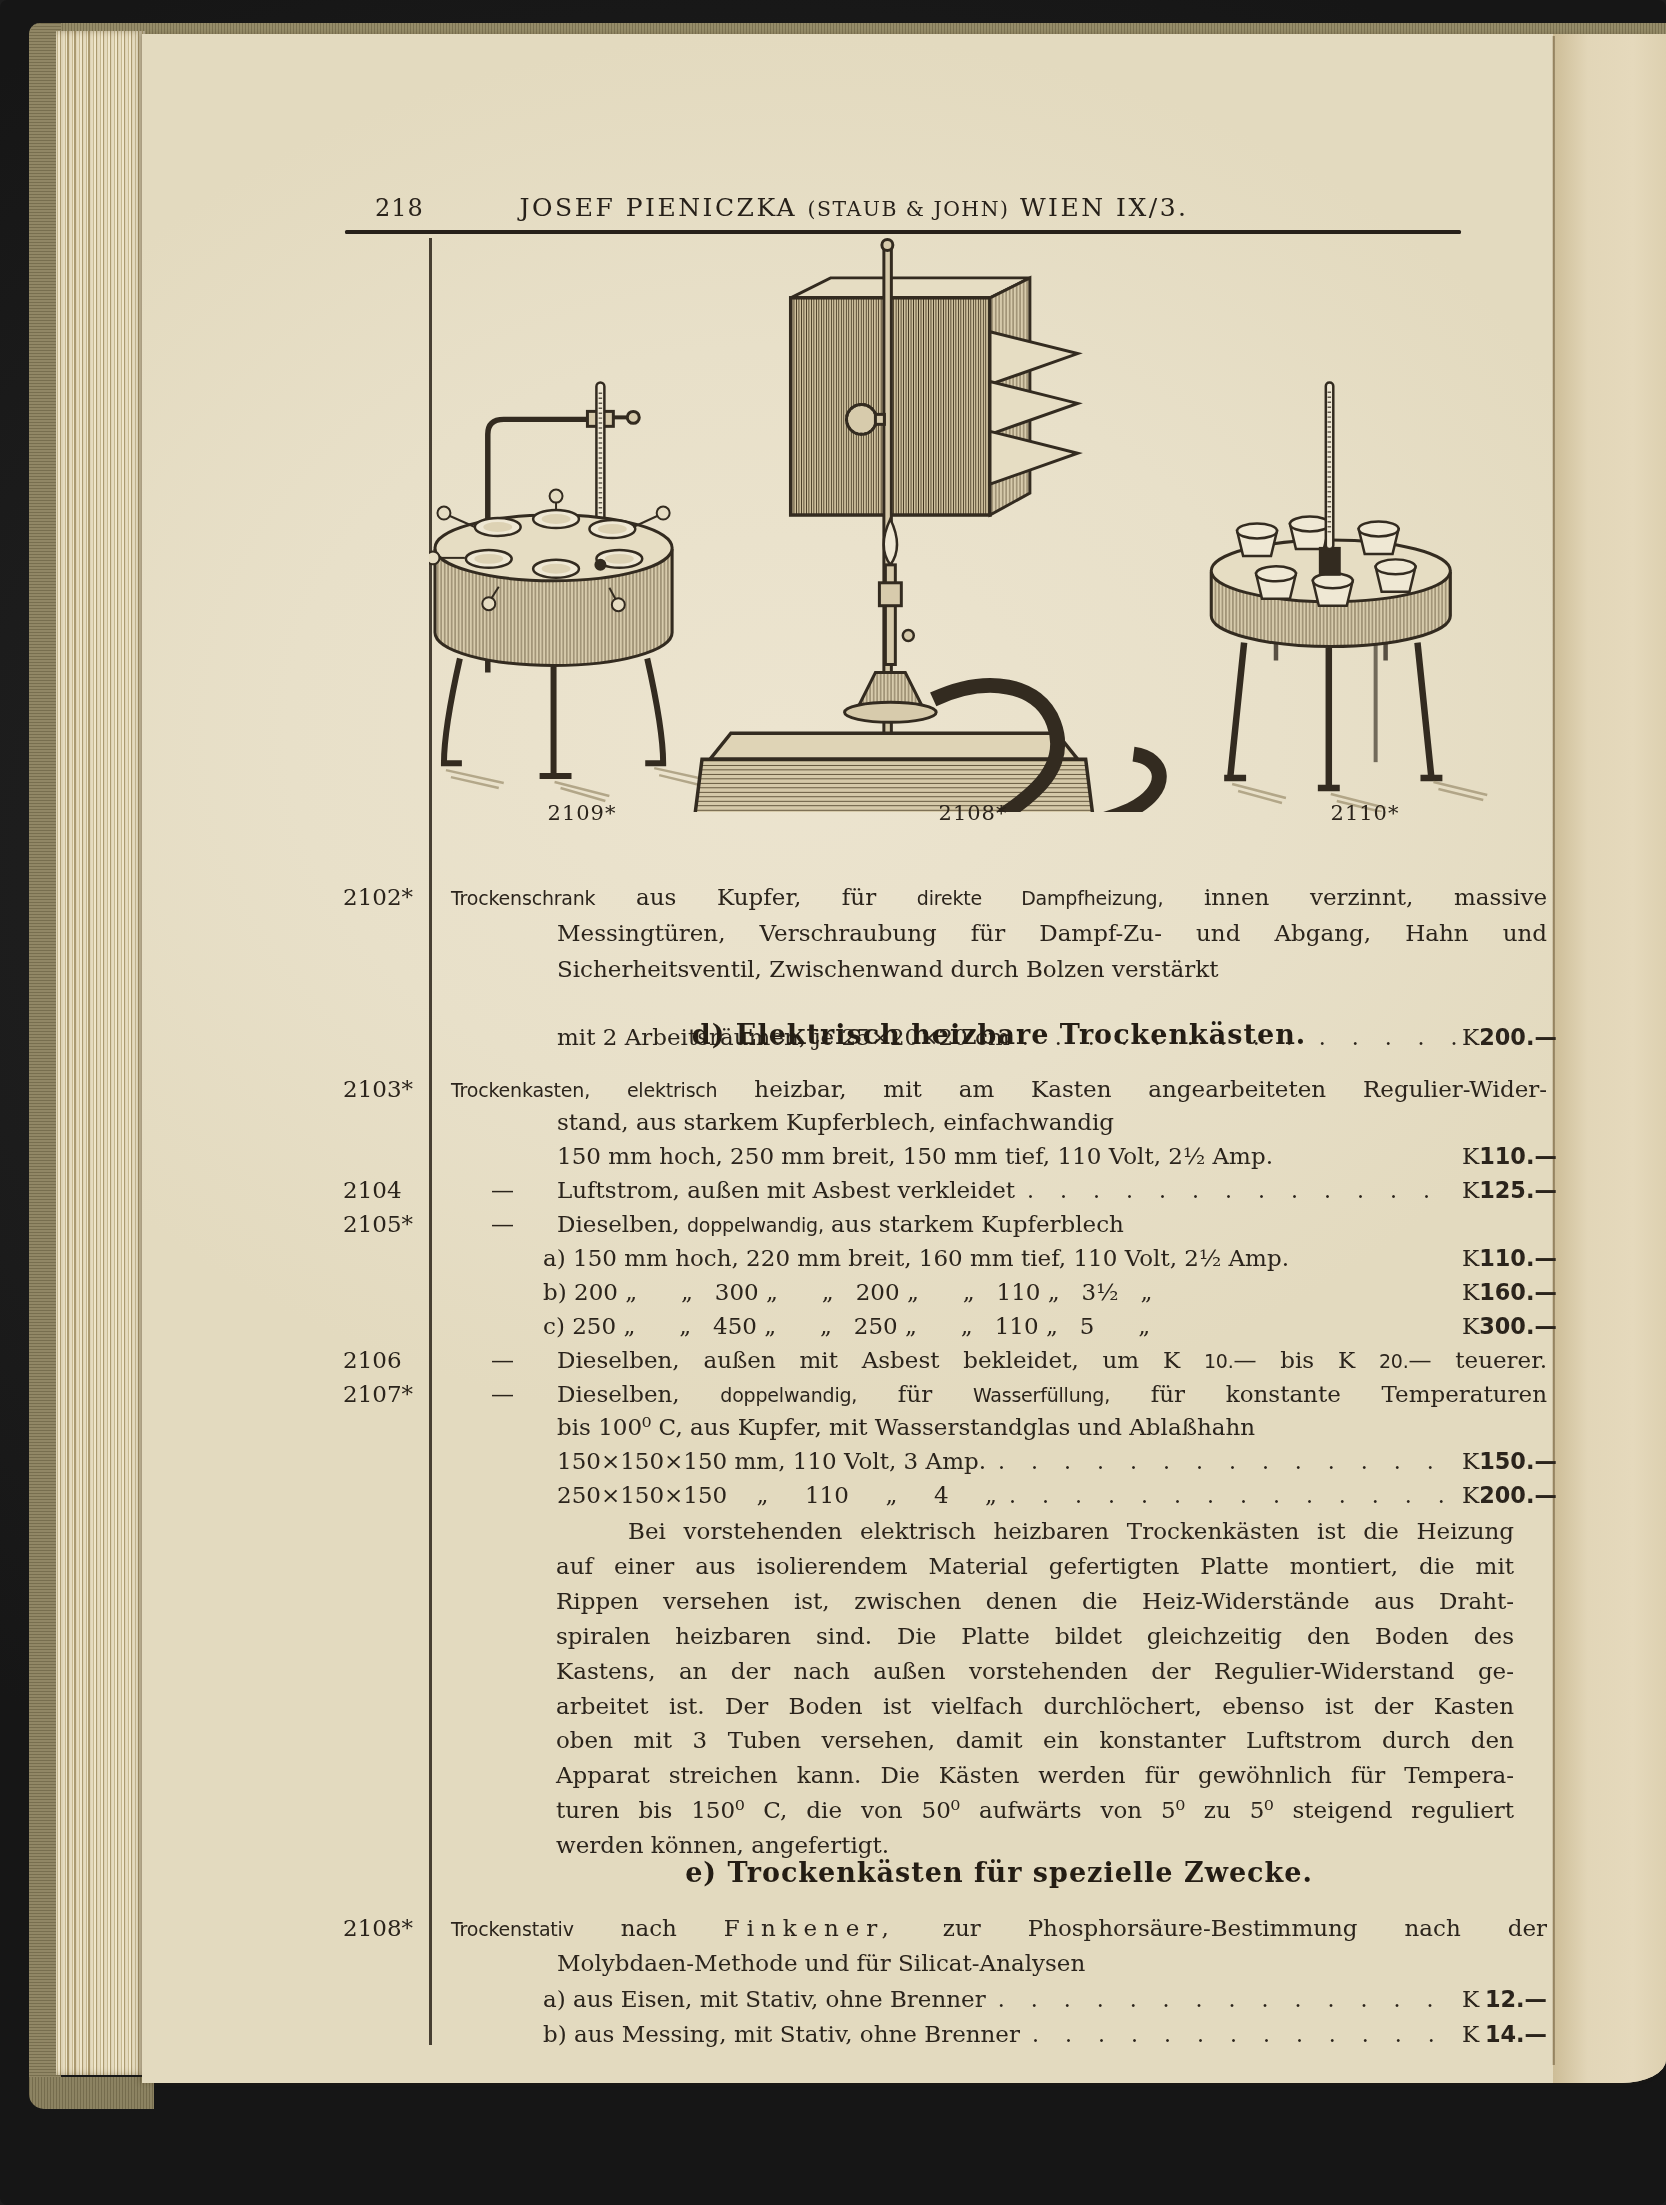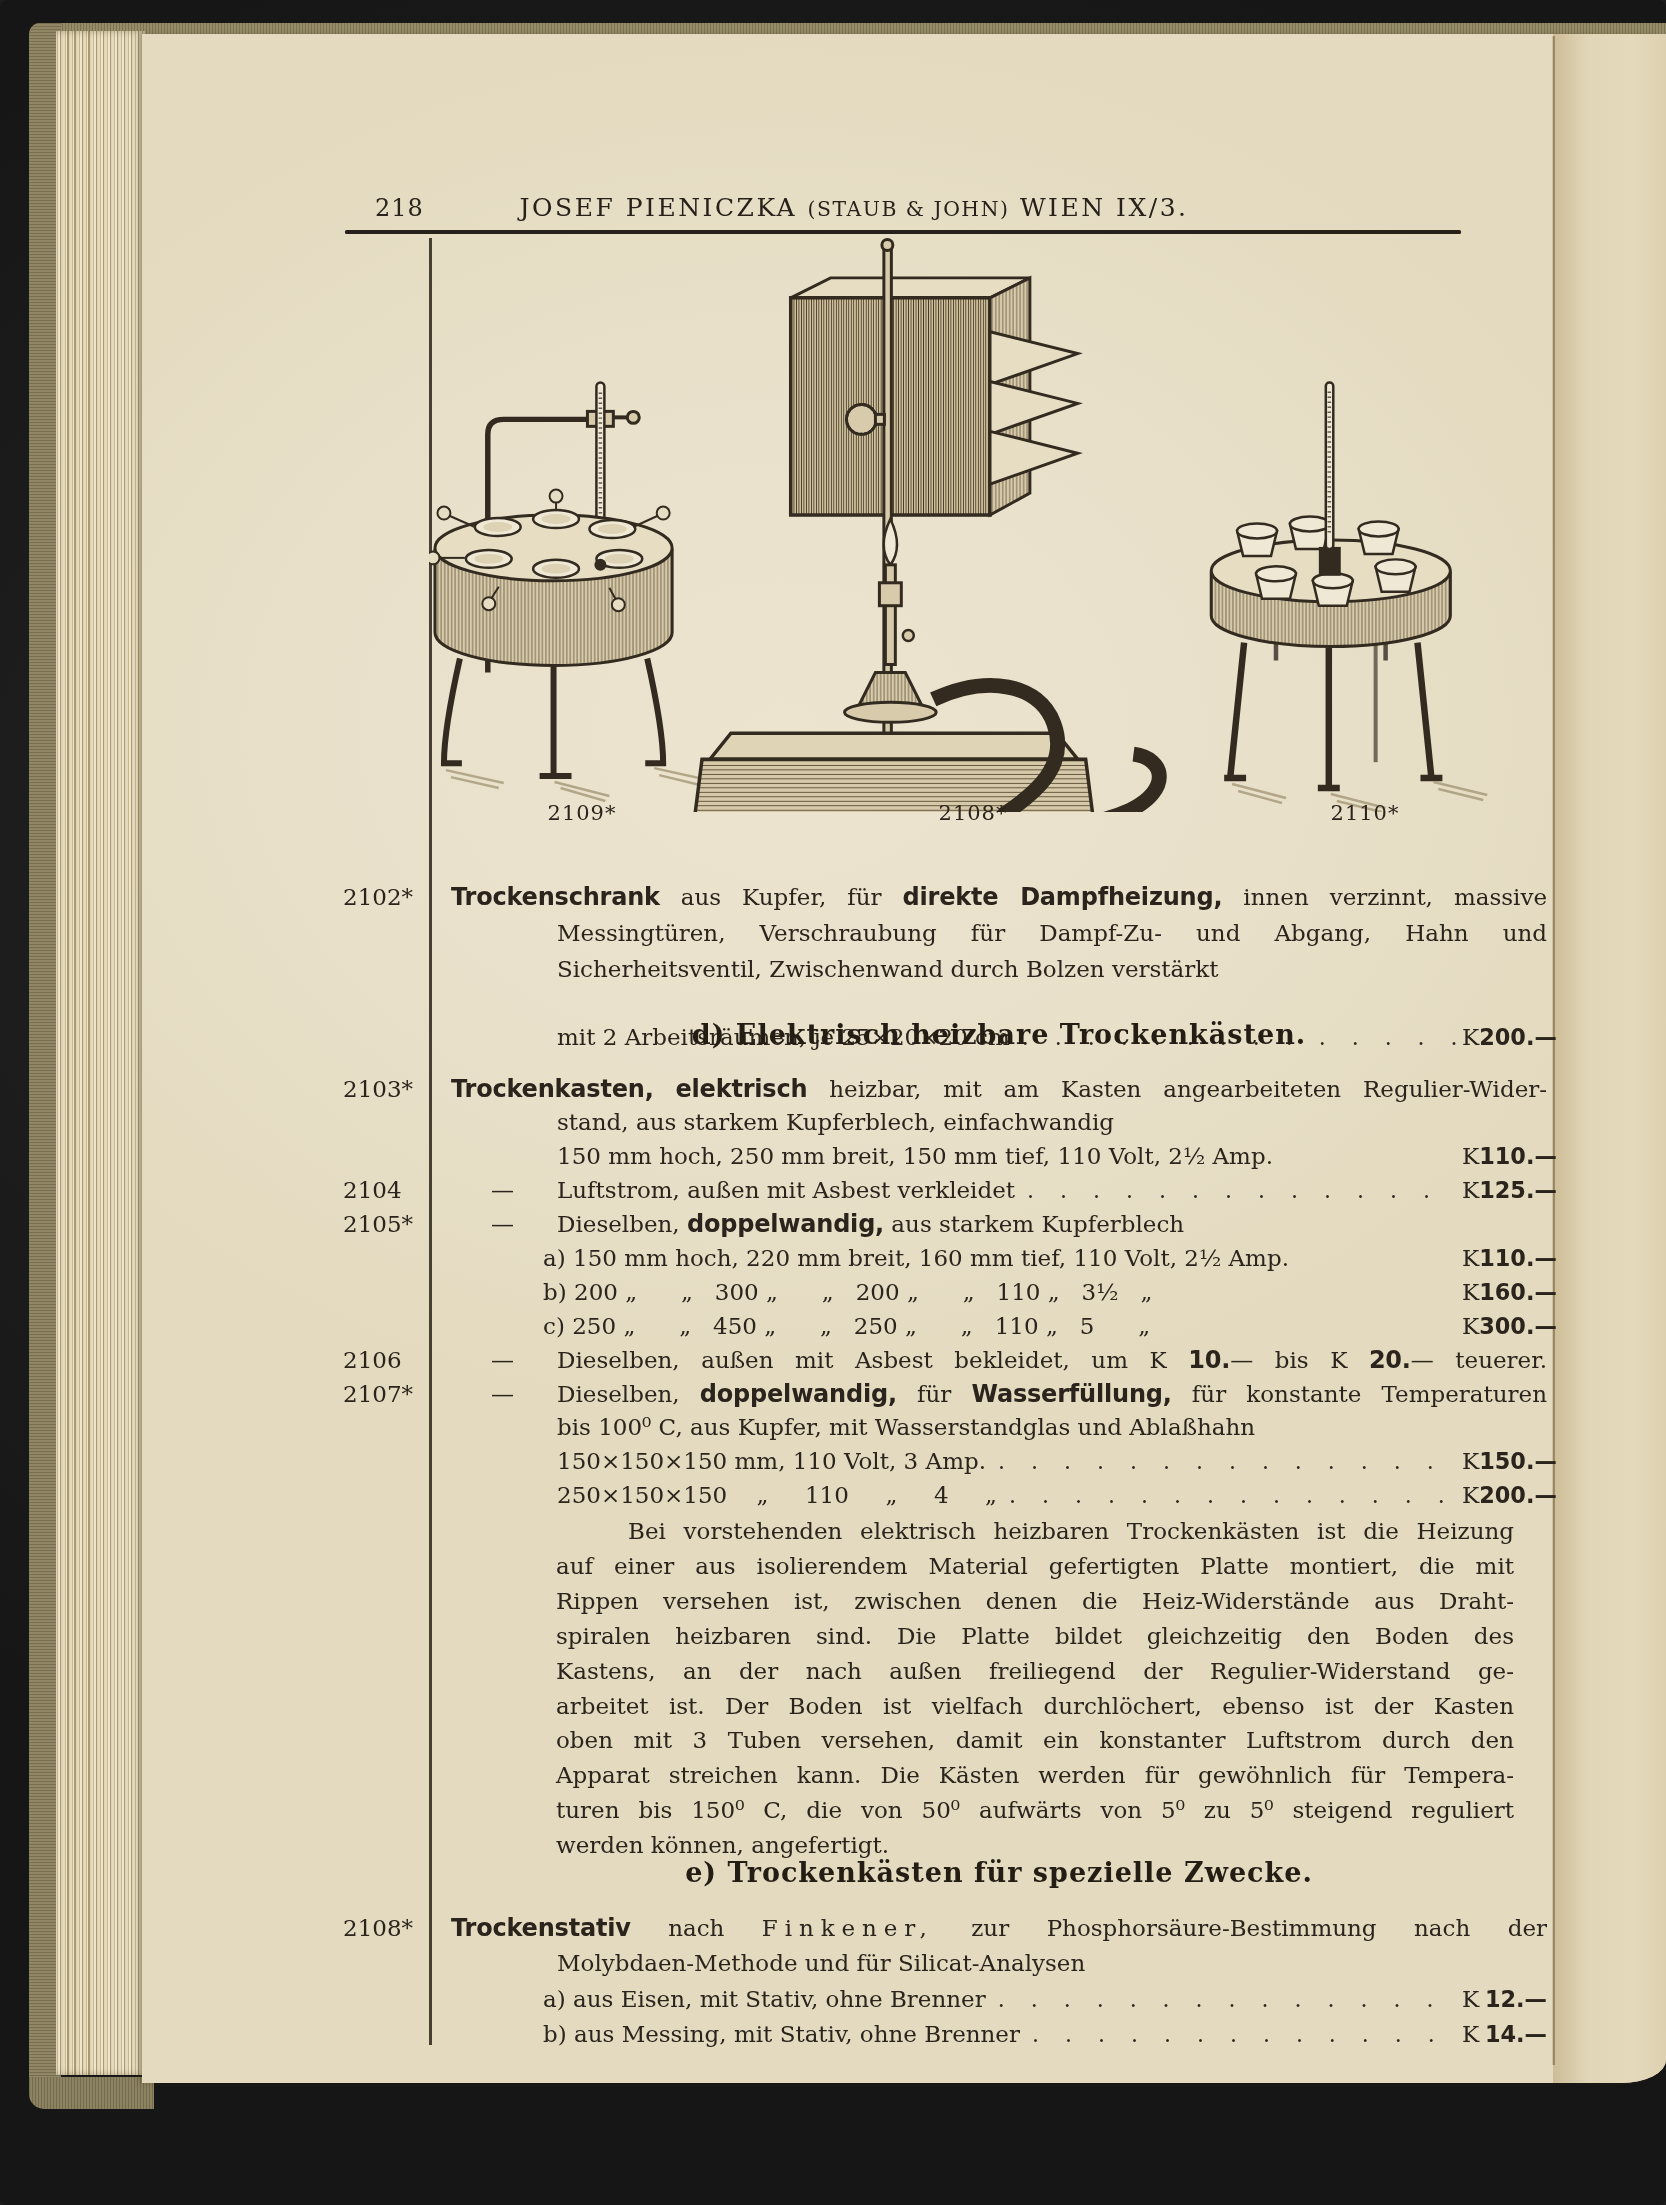--- a/index.html
+++ b/index.html
@@ -35,21 +35,21 @@
   svg.figs{position:absolute;left:287px;top:200px;width:1126px;height:578px;}
   .figlabel{position:absolute;top:767px;transform:translateX(-50%);font:21px "DejaVu Serif","Liberation Serif",serif;color:#2b241c;letter-spacing:1px;}
   
   .code{position:absolute;left:201px;font:23px "DejaVu Serif","Liberation Serif",serif;color:#2b241c;white-space:nowrap;}
   .dash{position:absolute;left:349px;font:23px "DejaVu Serif","Liberation Serif",serif;color:#2b241c;}
   .line{position:absolute;font:23px/27px "DejaVu Serif","Liberation Serif",serif;color:#2b241c;white-space:nowrap;}
   .just{white-space:normal;text-align:justify;text-align-last:justify;}
   .pre,.pre .txt{white-space:pre;}
   .flexline{display:flex;align-items:baseline;}
   .flexline .txt{flex:none;}
-  .b{font-family:"DejaVu Sans","Liberation Sans",sans-serif;font-weight:700;font-size:24px;letter-spacing:-0.2px;}
+  .b{font-family:"DejaVu Sans","Liberation Sans",sans-serif;font-weight:400;font-size:19px;letter-spacing:-0.2px;}
   .ls{letter-spacing:.3em;}
   .leader{flex:1 1 auto;overflow:hidden;white-space:nowrap;letter-spacing:9.5px;margin:0 6px 0 12px;font-size:22px;color:#2b241c;}
   .pricebox{flex:none;width:85px;display:flex;justify-content:space-between;align-items:baseline;}
   .cur{font:23px "DejaVu Serif","Liberation Serif",serif;}
   .amt{font-family:"DejaVu Sans","Liberation Sans",sans-serif;font-weight:700;font-size:22.4px;}
   .heading{position:absolute;left:309px;width:1096px;text-align:center;
     font:700 27px "DejaVu Serif","Liberation Serif",serif;color:#241d14;letter-spacing:1px;white-space:nowrap;}
   .pline{position:absolute;left:414px;width:959px;font:23px/27px "DejaVu Serif","Liberation Serif",serif;color:#2b241c;
     text-align:justify;text-align-last:justify;}
   .pline.first{text-indent:72px;}
@@ -280,21 +280,21 @@
           <span class="cur">K</span>
           <span class="amt">14.—</span>
         </span>
       </div>
       <div class="heading" style="top: 985px;">d) Elektrisch heizbare Trockenkästen.</div>
       <div class="heading" style="top: 1823px;">e) Trockenkästen für spezielle Zwecke.</div>
       <div class="pline first" style="top: 1484px; left: 414px; width: 958px;">Bei vorstehenden elektrisch heizbaren Trockenkästen ist die Heizung</div>
       <div class="pline" style="top: 1519px; left: 414px; width: 958px;">auf einer aus isolierendem Material gefertigten Platte montiert, die mit</div>
       <div class="pline" style="top: 1554px; left: 414px; width: 958px;">Rippen versehen ist, zwischen denen die Heiz-Widerstände aus Draht-</div>
       <div class="pline" style="top: 1589px; left: 414px; width: 958px;">spiralen heizbaren sind. Die Platte bildet gleichzeitig den Boden des</div>
-      <div class="pline" style="top: 1624px; left: 414px; width: 958px;">Kastens, an der nach außen freiliegend der Regulier-Widerstand ge-</div>
+      <div class="pline" style="top: 1624px; left: 414px; width: 958px;">Kastens, an der nach außen vorstehenden der Regulier-Widerstand ge-</div>
       <div class="pline" style="top: 1659px; left: 414px; width: 958px;">arbeitet ist. Der Boden ist vielfach durchlöchert, ebenso ist der Kasten</div>
       <div class="pline" style="top: 1693px; left: 414px; width: 958px;">oben mit 3 Tuben versehen, damit ein konstanter Luftstrom durch den</div>
       <div class="pline" style="top: 1728px; left: 414px; width: 958px;">Apparat streichen kann. Die Kästen werden für gewöhnlich für Tempera-</div>
       <div class="pline" style="top: 1763px; left: 414px; width: 958px;">turen bis 150⁰ C, die von 50⁰ aufwärts von 5⁰ zu 5⁰ steigend reguliert</div>
       <div class="pline last" style="top: 1798px; left: 414px; width: 958px;">werden können, angefertigt.</div>
     </div>
 </div>
 
 
 </body></html>

